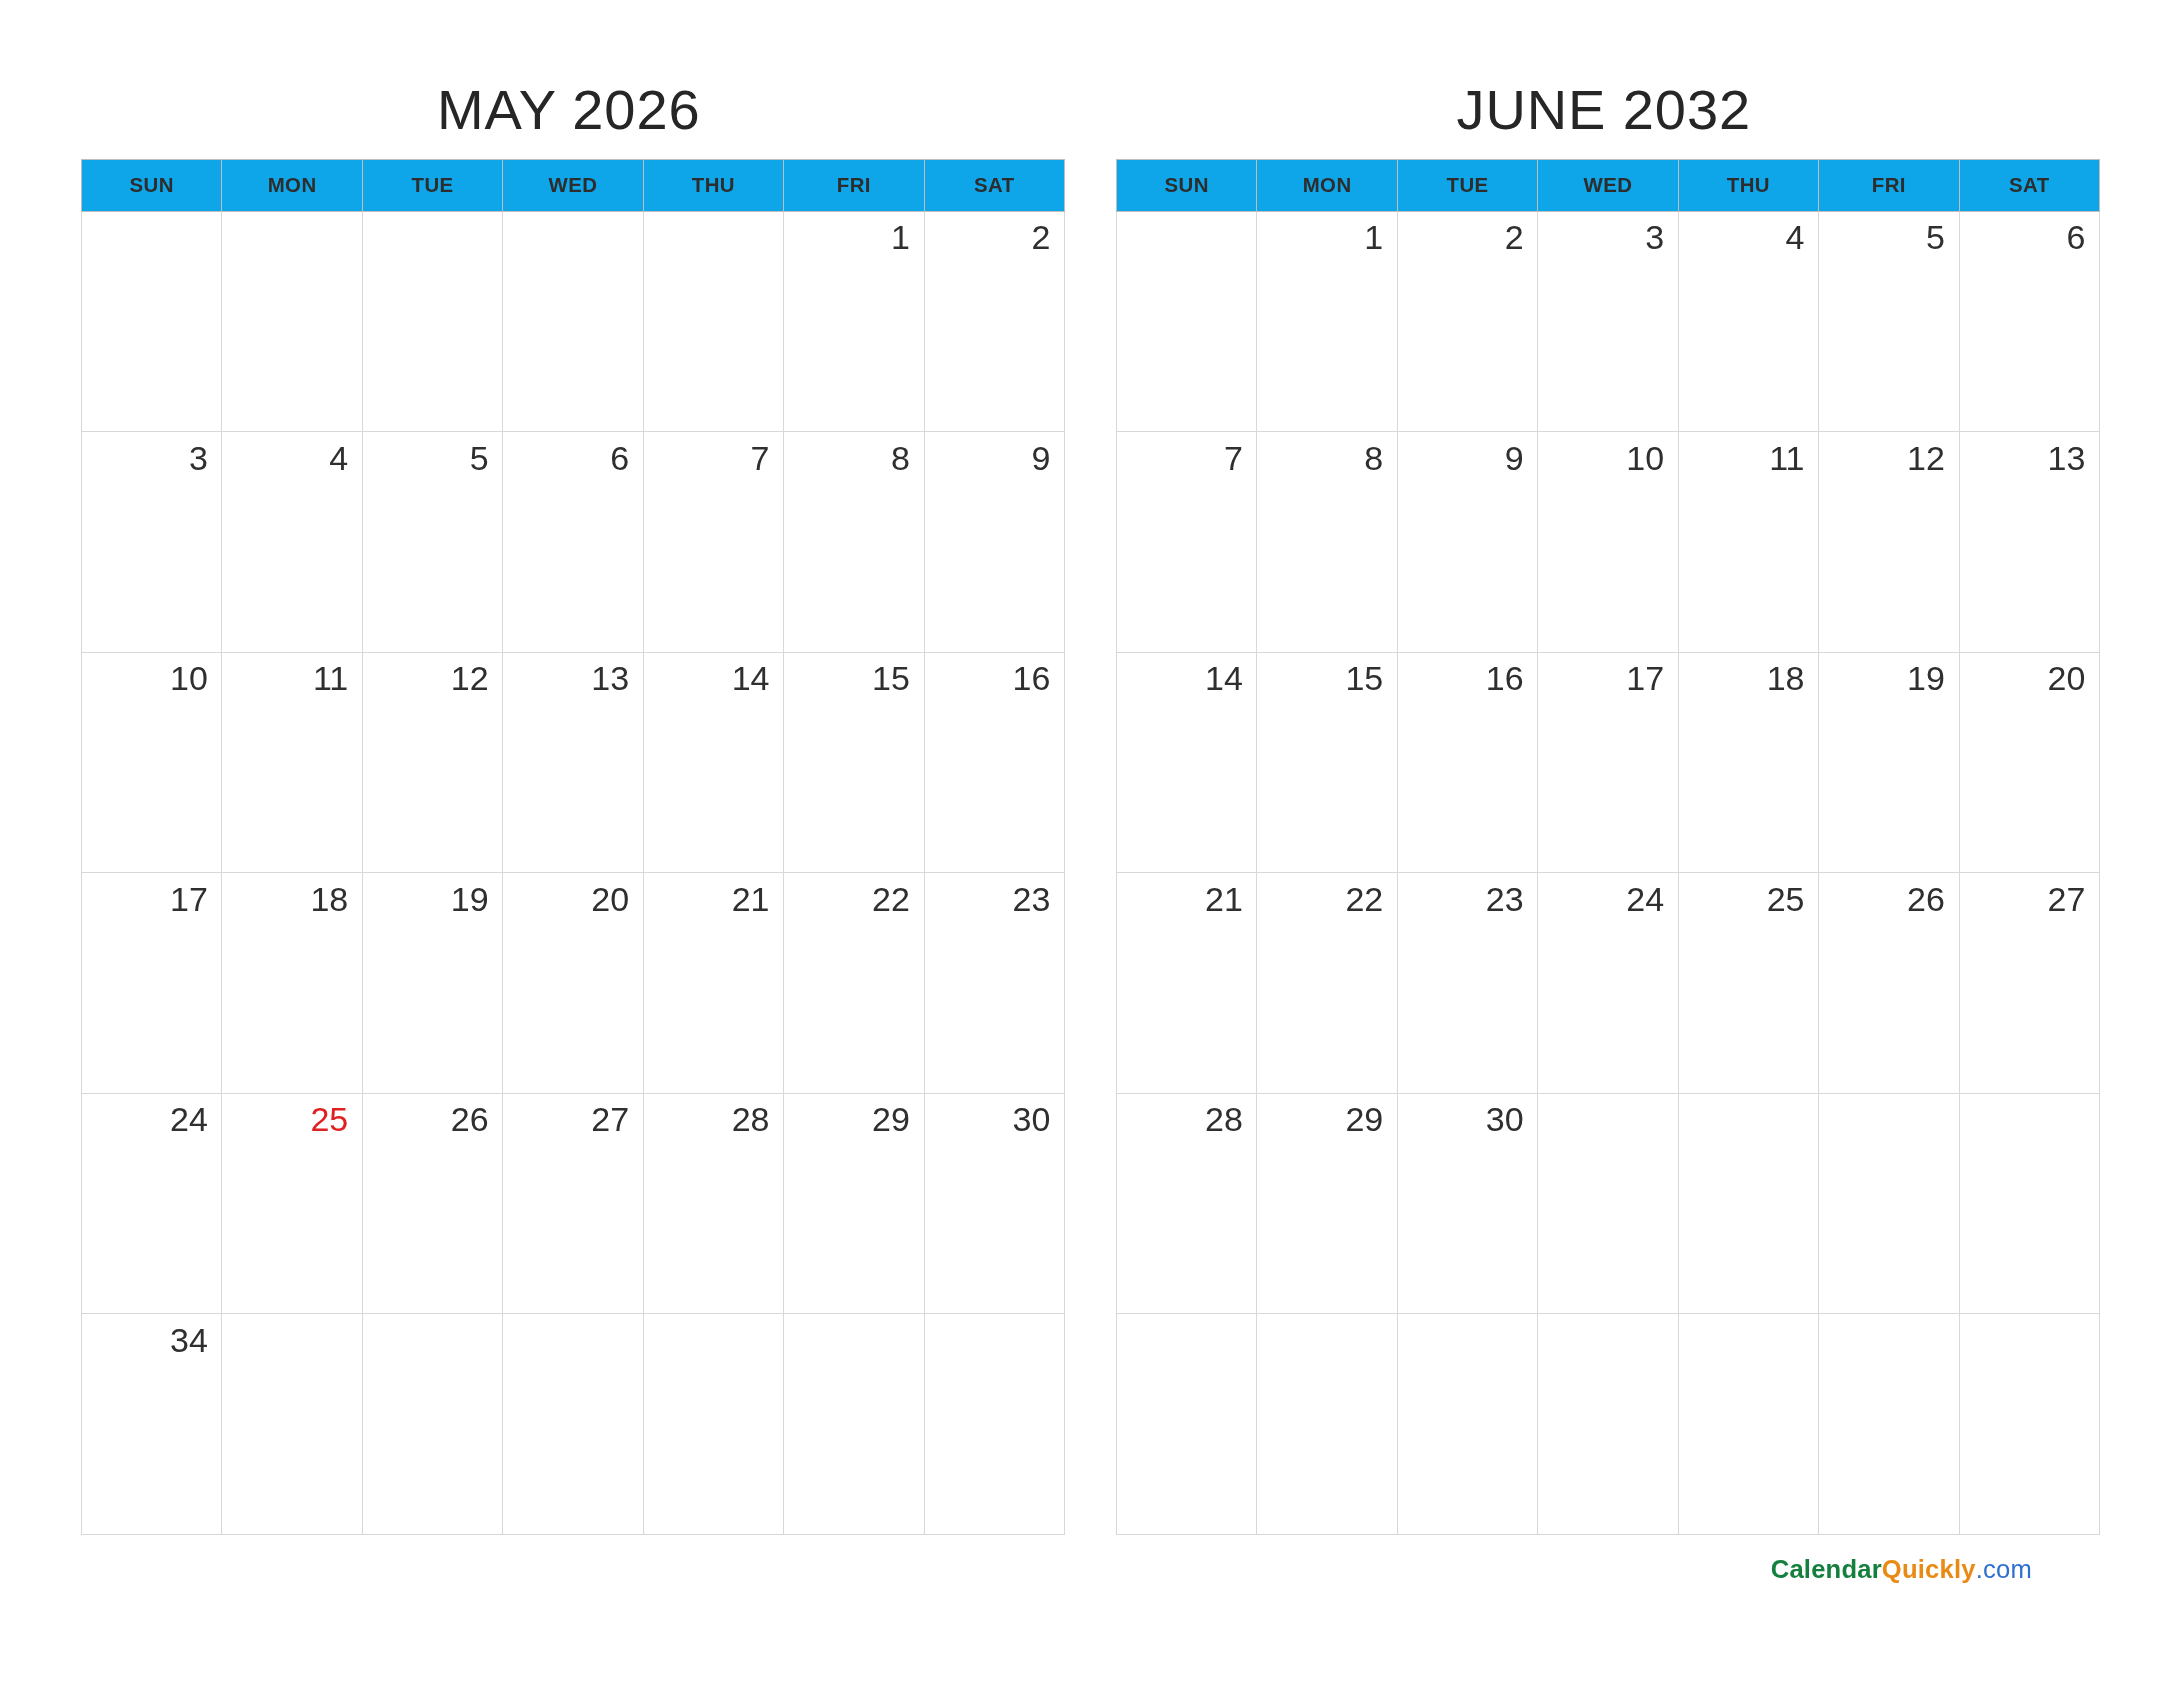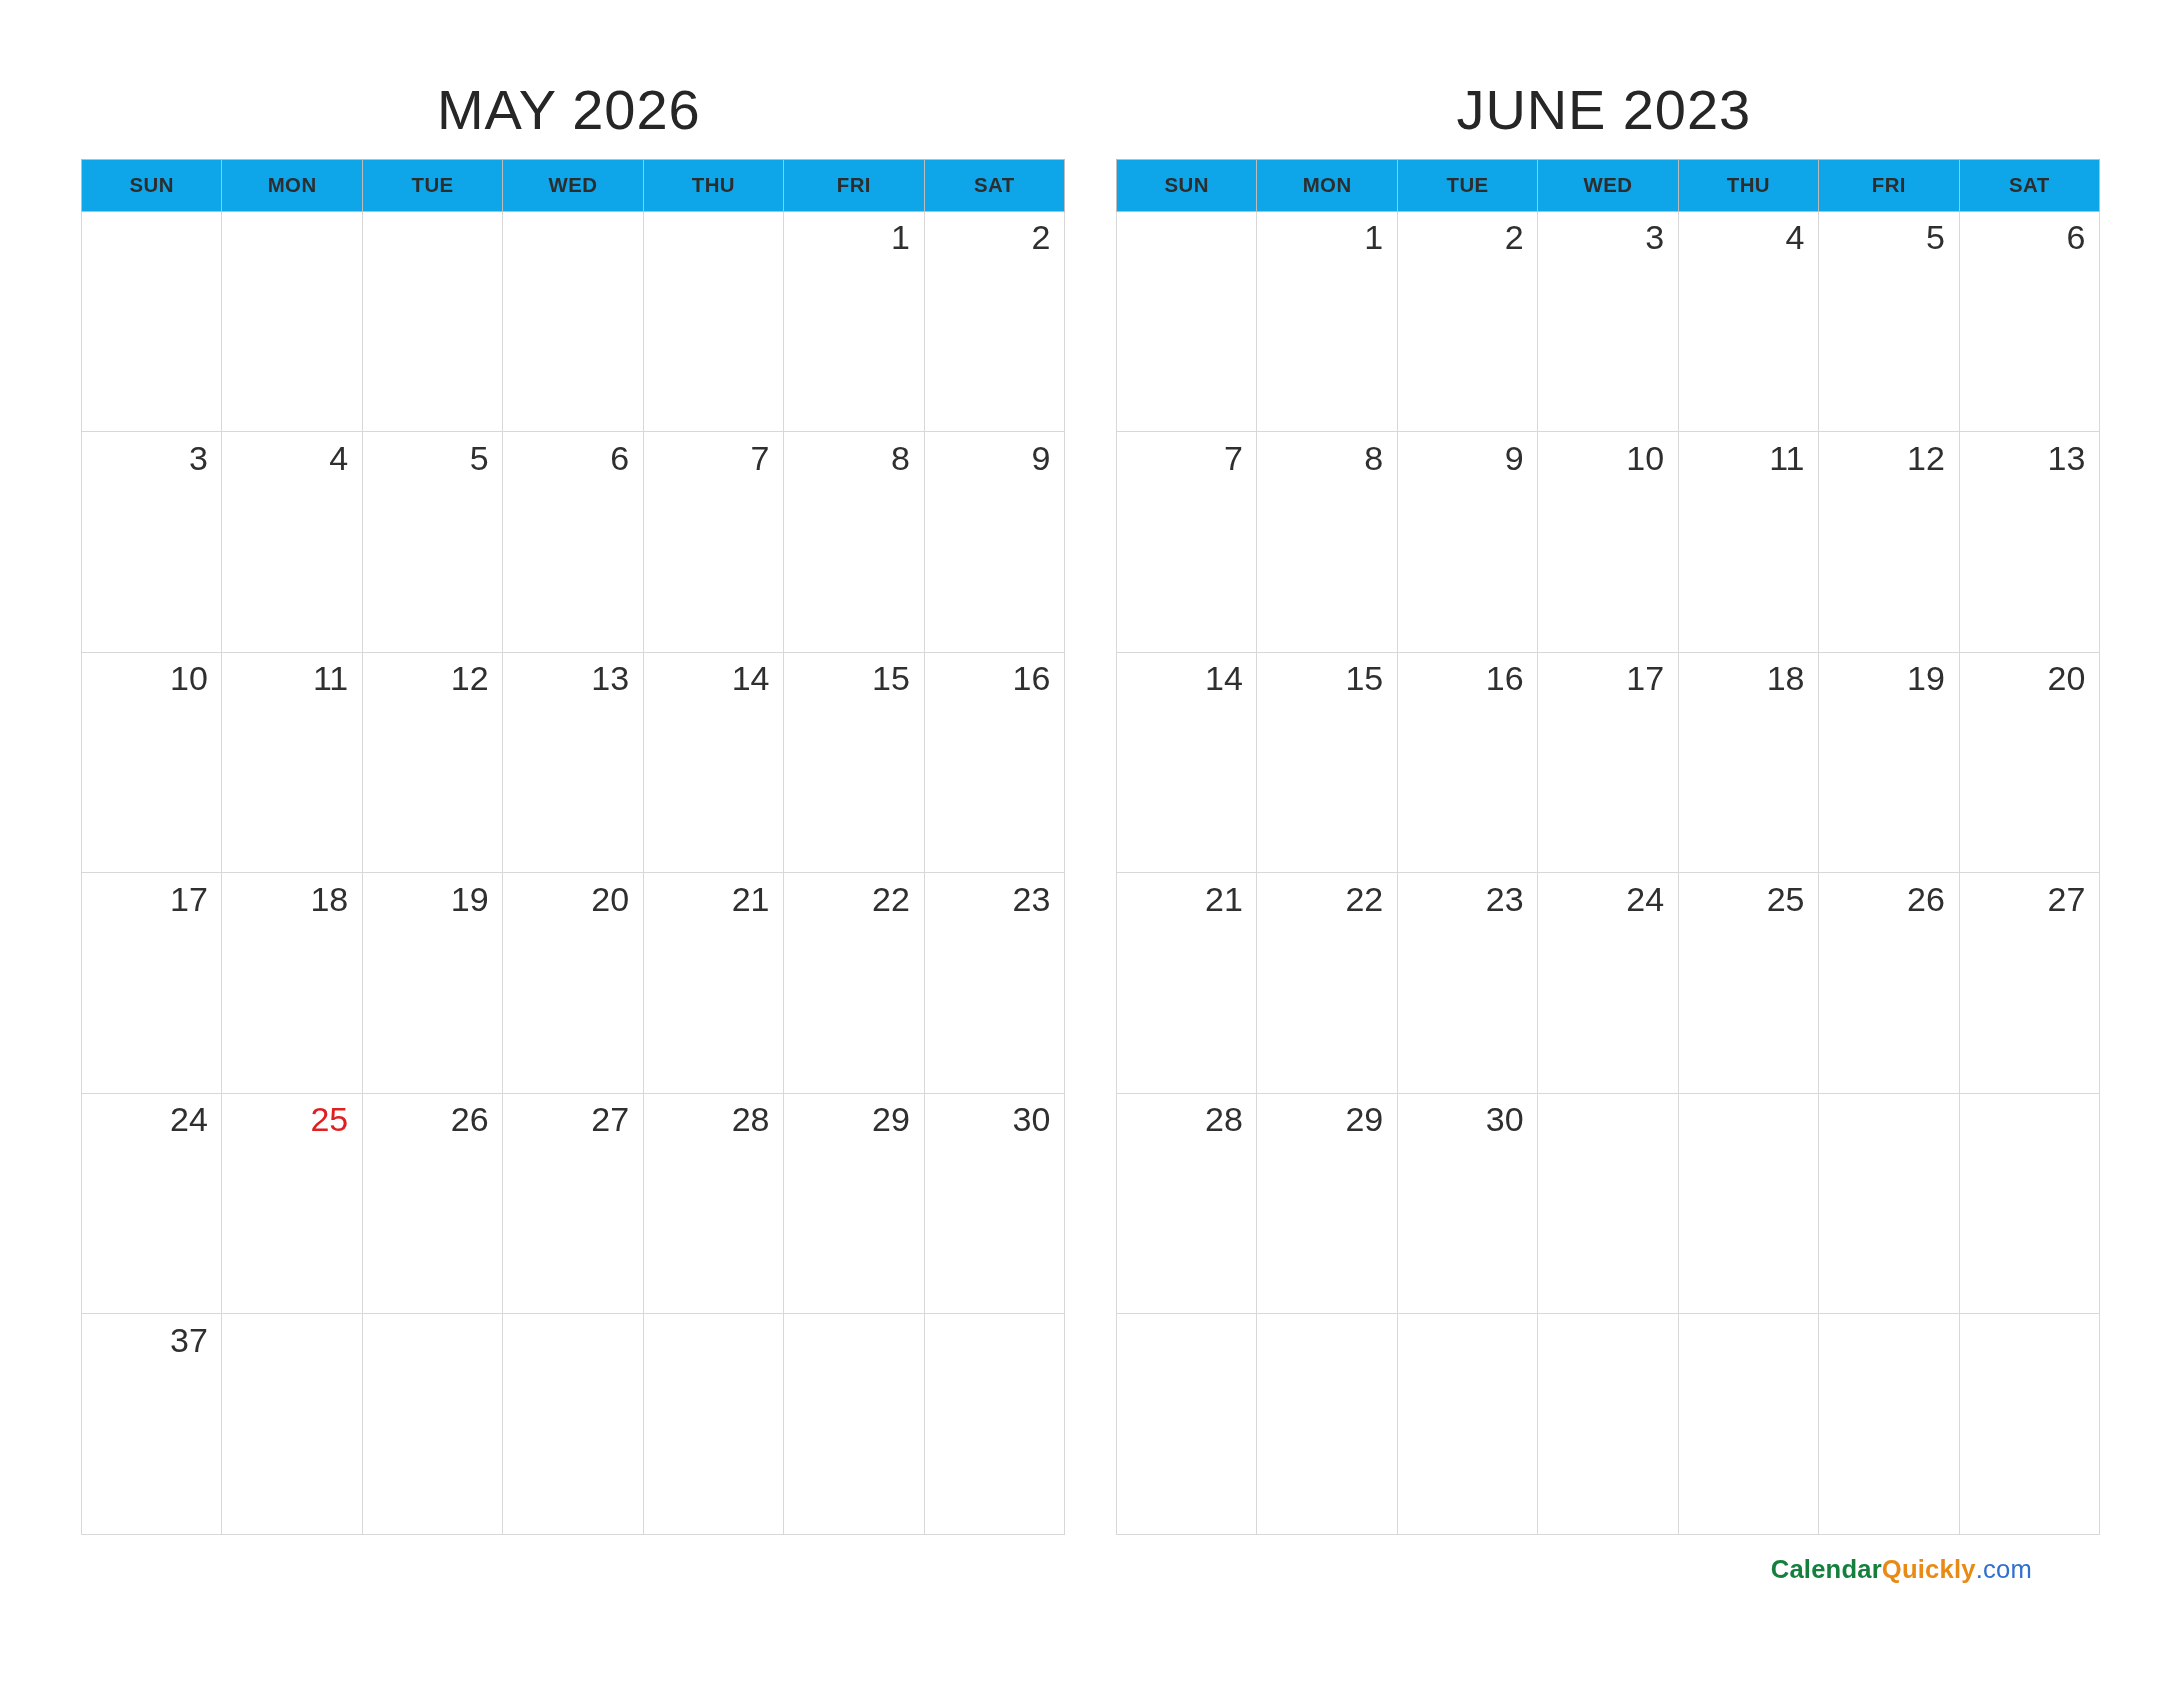--- a/index.html
+++ b/index.html
@@ -234,21 +234,21 @@
               </td>
             <td>
                 <span class="daynum">29</span>
               </td>
             <td>
                 <span class="daynum">30</span>
               </td>
           </tr>
           <tr>
             <td>
-                <span class="daynum">37</span>
+                <span class="daynum">34</span>
               </td>
             <td>
                 <span class="daynum"></span>
               </td>
             <td>
                 <span class="daynum"></span>
               </td>
             <td>
                 <span class="daynum"></span>
               </td>
@@ -260,21 +260,21 @@
               </td>
             <td>
                 <span class="daynum"></span>
               </td>
           </tr>
         </tbody>
       </table>
     </div>
 
     <div class="month-block">
-      <h1 class="month-title">JUNE 2023</h1>
+      <h1 class="month-title">JUNE 2032</h1>
       <table class="cal">
         <thead>
           <tr>
             <th>SUN</th>
             <th>MON</th>
             <th>TUE</th>
             <th>WED</th>
             <th>THU</th>
             <th>FRI</th>
             <th>SAT</th>

